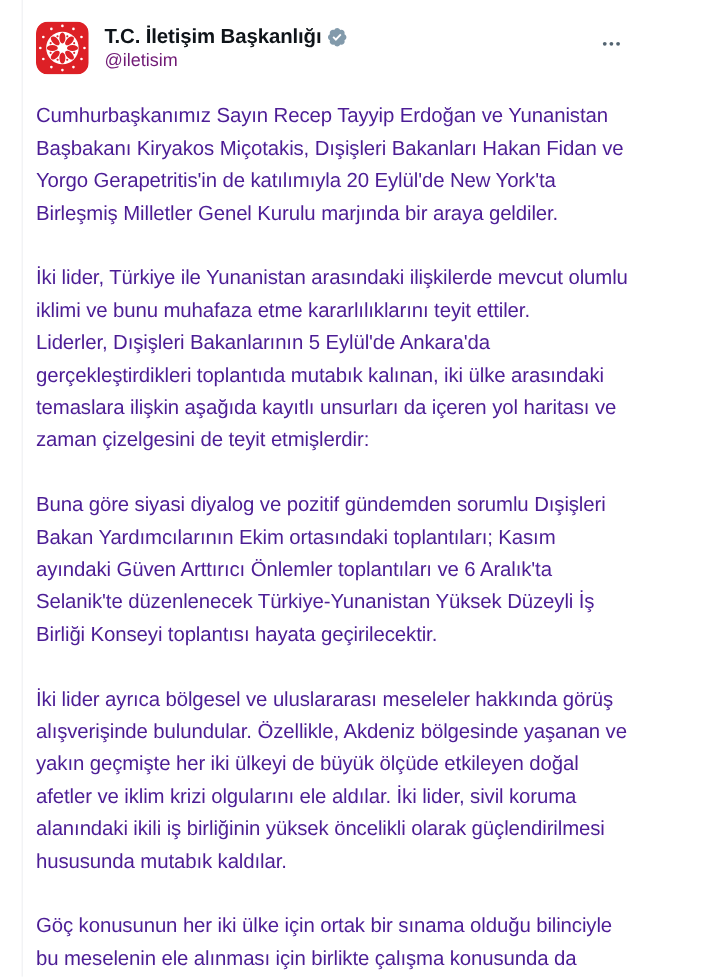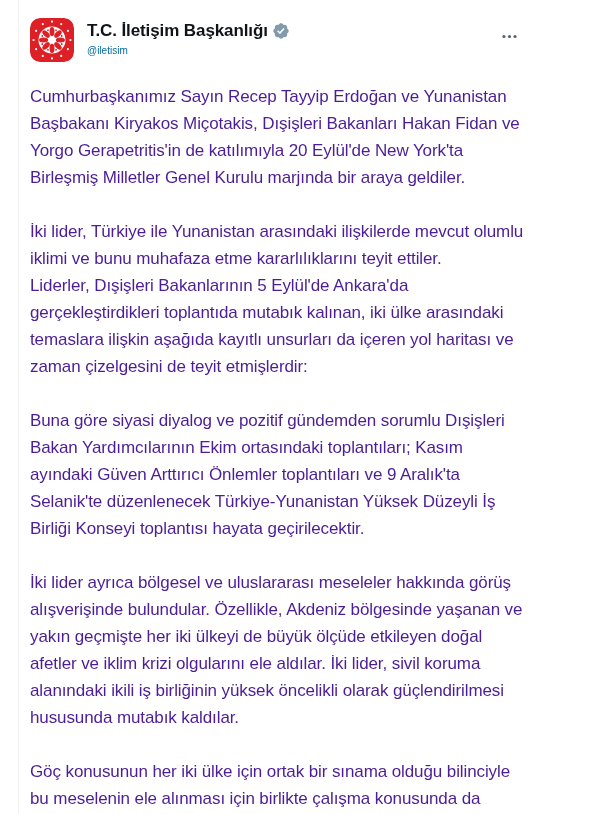--- a/index.html
+++ b/index.html
@@ -55,22 +55,22 @@
     white-space: nowrap;
     cursor: pointer;
   }
   .verified-badge {
     margin-left: 4px;
     width: 18px; height: 18px;
     display: inline-block;
     flex: 0 0 18px;
   }
   .handle {
-    font-size: 10px;
-    color: #0369a1;
+    font-size: 15px;
+    color: #701a75;
     line-height: 20px;
     cursor: pointer;
   }
   .more-button {
     flex: 0 0 auto;
     margin-top: 4px;
     margin-right: 4px;
     width: 28px; height: 28px;
     display: flex;
     align-items: center;
@@ -169,20 +169,20 @@
             <circle cx="19" cy="12" r="2"></circle>
           </g>
         </svg>
       </div>
     </div>
 
     <div class="tweet-body">
       <p>Cumhurbaşkanımız Sayın Recep Tayyip Erdoğan ve Yunanistan Başbakanı Kiryakos Miçotakis, Dışişleri Bakanları Hakan Fidan ve Yorgo Gerapetritis'in de katılımıyla 20 Eylül'de New York'ta Birleşmiş Milletler Genel Kurulu marjında bir araya geldiler.</p>
       <p>İki lider, Türkiye ile Yunanistan arasındaki ilişkilerde mevcut olumlu iklimi ve bunu muhafaza etme kararlılıklarını teyit ettiler.
 Liderler, Dışişleri Bakanlarının 5 Eylül'de Ankara'da gerçekleştirdikleri toplantıda mutabık kalınan, iki ülke arasındaki temaslara ilişkin aşağıda kayıtlı unsurları da içeren yol haritası ve zaman çizelgesini de teyit etmişlerdir:</p>
-      <p>Buna göre siyasi diyalog ve pozitif gündemden sorumlu Dışişleri Bakan Yardımcılarının Ekim ortasındaki toplantıları; Kasım ayındaki Güven Arttırıcı Önlemler toplantıları ve 9 Aralık'ta Selanik'te düzenlenecek Türkiye-Yunanistan Yüksek Düzeyli İş Birliği Konseyi toplantısı hayata geçirilecektir.</p>
+      <p>Buna göre siyasi diyalog ve pozitif gündemden sorumlu Dışişleri Bakan Yardımcılarının Ekim ortasındaki toplantıları; Kasım ayındaki Güven Arttırıcı Önlemler toplantıları ve 6 Aralık'ta Selanik'te düzenlenecek Türkiye-Yunanistan Yüksek Düzeyli İş Birliği Konseyi toplantısı hayata geçirilecektir.</p>
       <p>İki lider ayrıca bölgesel ve uluslararası meseleler hakkında görüş alışverişinde bulundular. Özellikle, Akdeniz bölgesinde yaşanan ve yakın geçmişte her iki ülkeyi de büyük ölçüde etkileyen doğal afetler ve iklim krizi olgularını ele aldılar. İki lider, sivil koruma alanındaki ikili iş birliğinin yüksek öncelikli olarak güçlendirilmesi hususunda mutabık kaldılar.</p>
       <p>Göç konusunun her iki ülke için ortak bir sınama olduğu bilinciyle bu meselenin ele alınması için birlikte çalışma konusunda da anlaşma sağladılar.</p>
 
     </div>
 
   </article>
 </div>
 
 </body></html>

